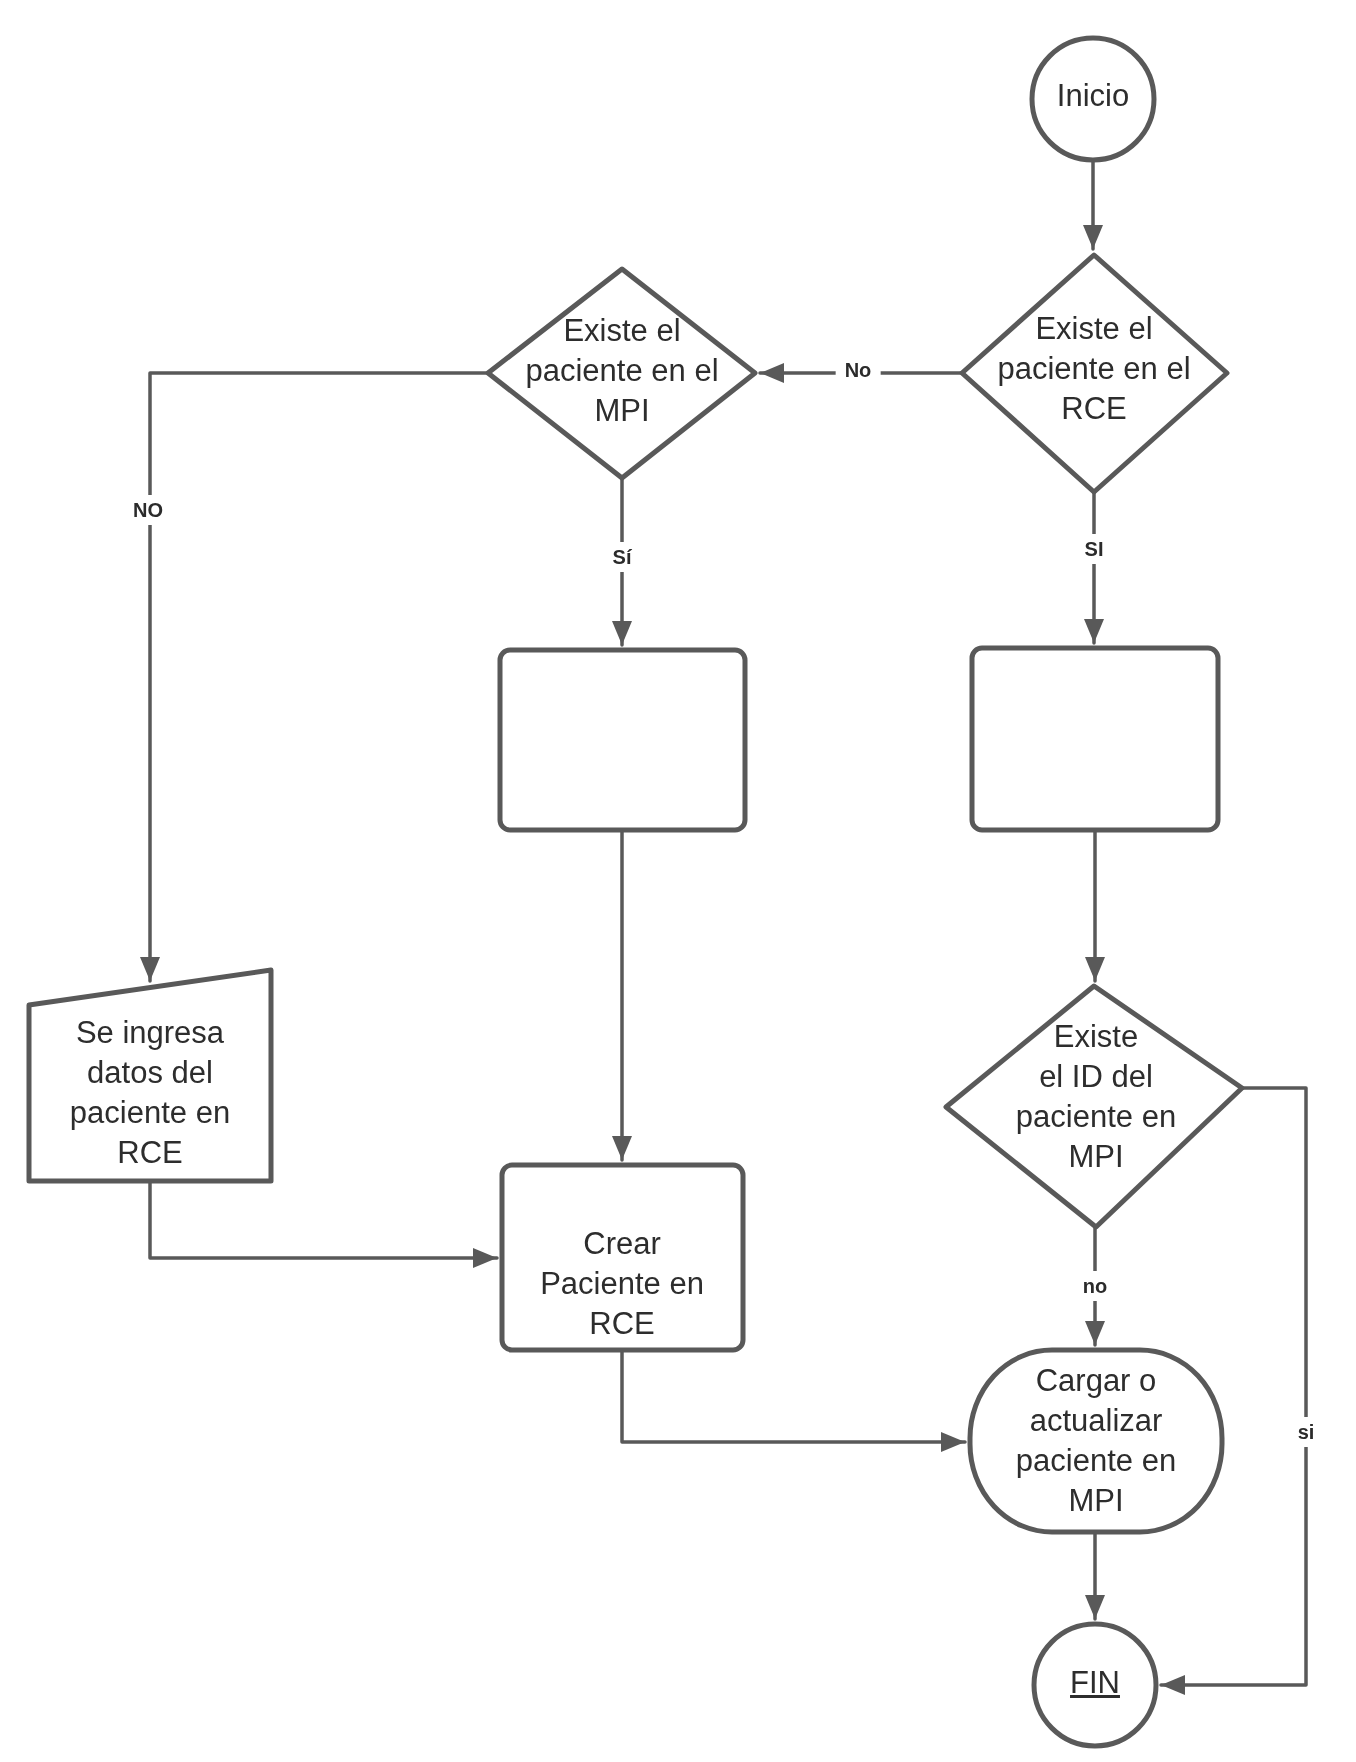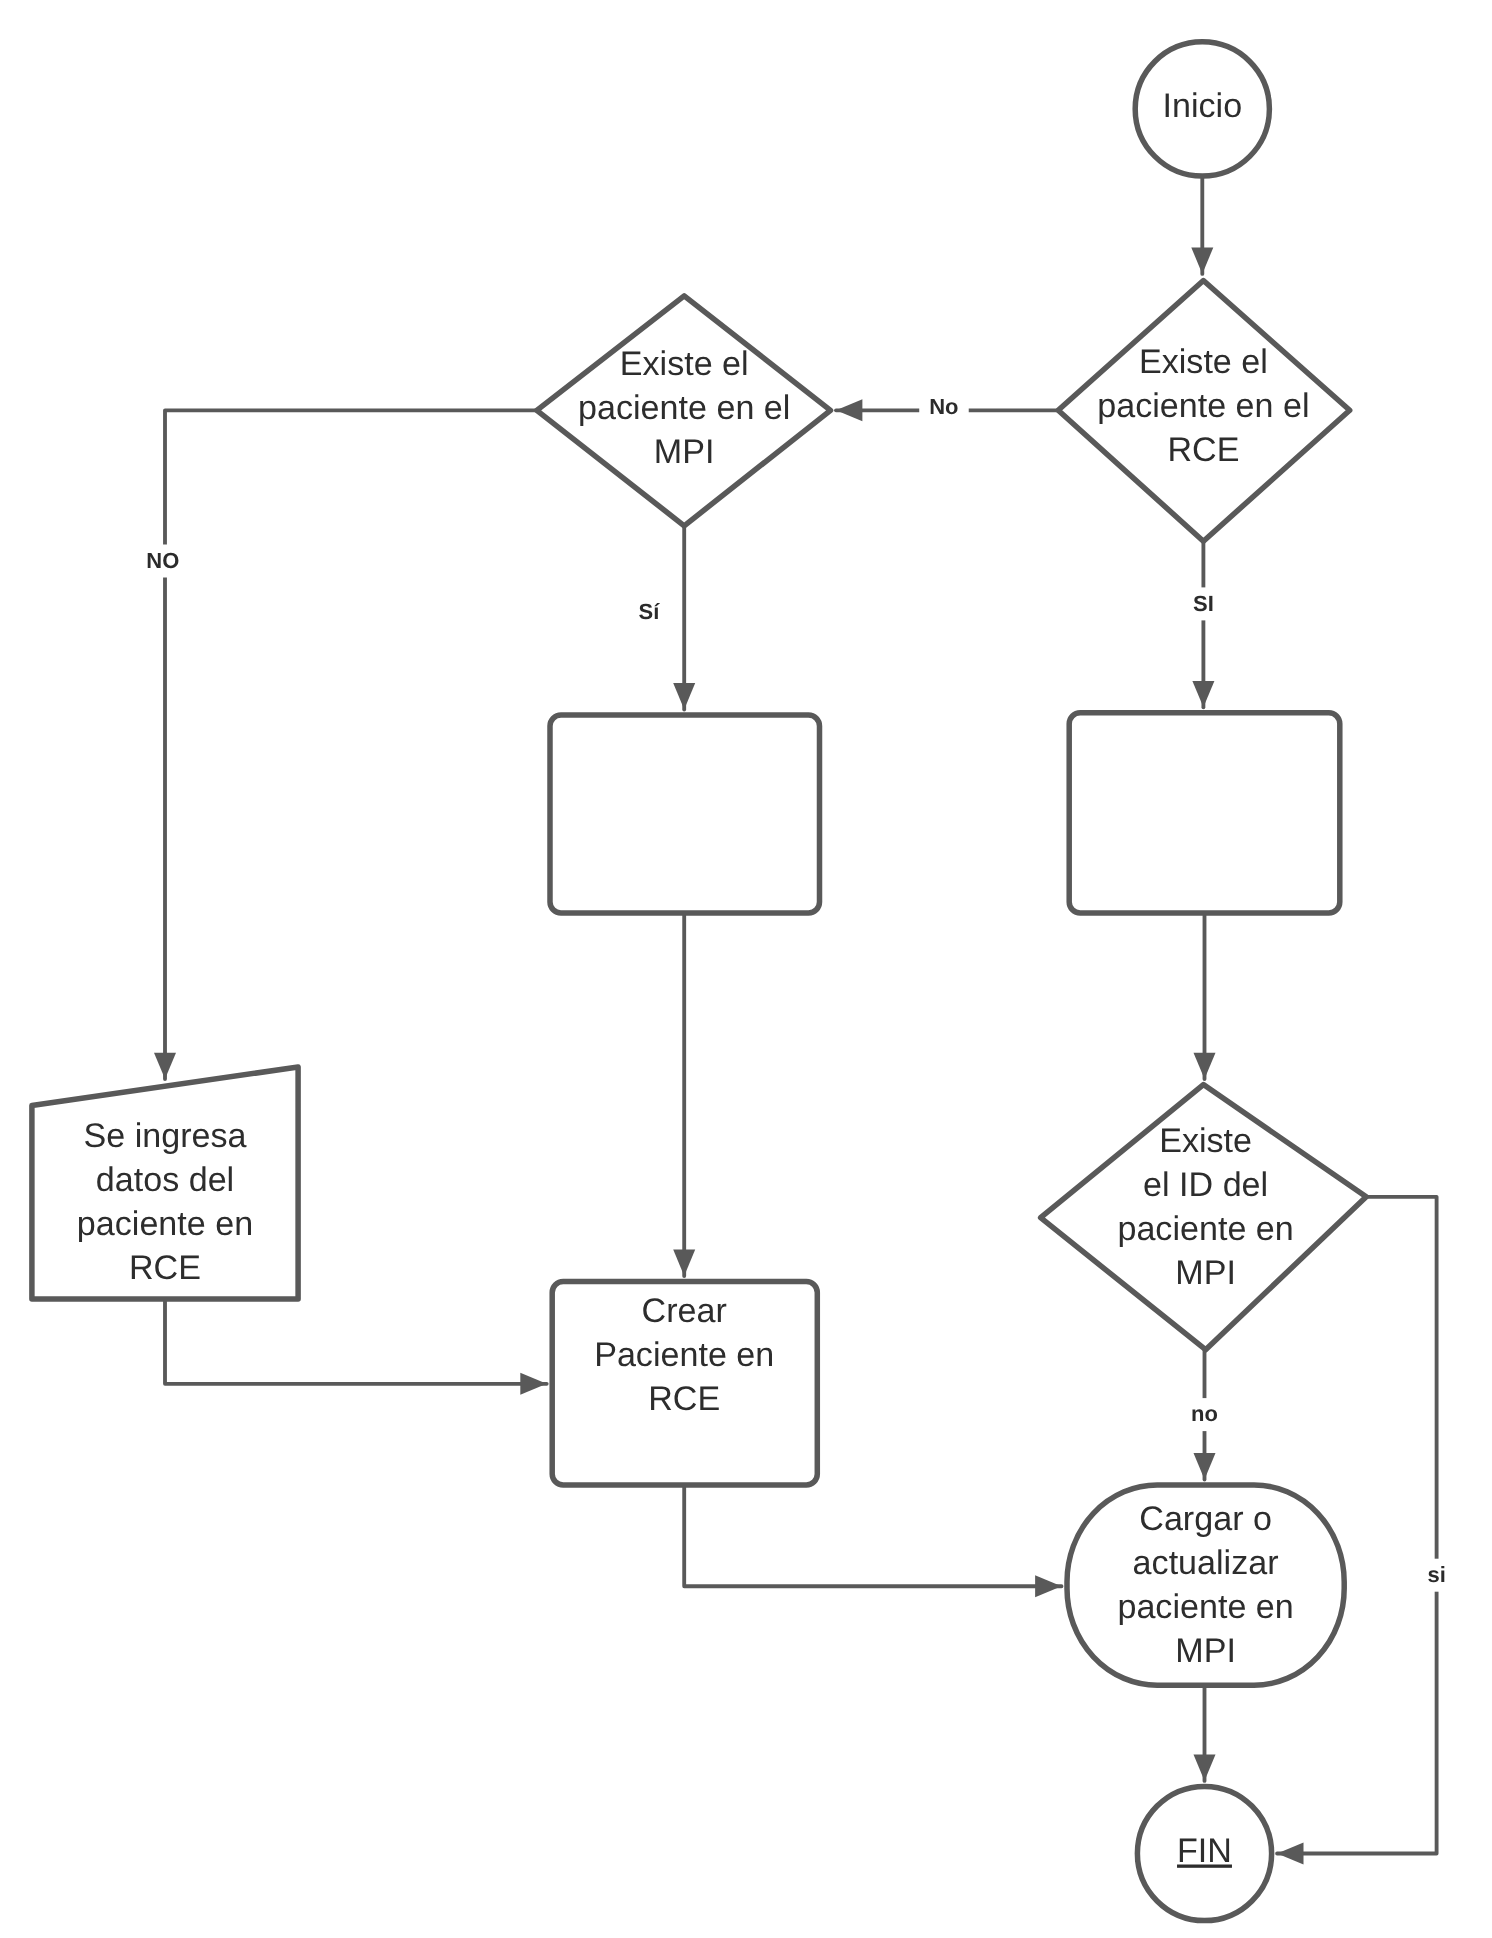--- a/index.html
+++ b/index.html
@@ -86,33 +86,33 @@
   <div class="node-lbl" style="left:1094px; top:369px;">Existe el
 paciente en el
 RCE</div>
   <div class="node-lbl" style="left:622px; top:371px;">Existe el
 paciente en el
 MPI</div>
   <div class="node-lbl" style="left:150px; top:1093px;">Se ingresa
 datos del
 paciente en
 RCE</div>
-  <div class="node-lbl" style="left:622px; top:1232px;text-align:center;">Crear
+  <div class="node-lbl" style="left:622px; top:1284px;text-align:center;">Crear
 Paciente en
 RCE</div>
   <div class="node-lbl" style="left:1096px; top:1097px;">Existe
 el ID del
 paciente en
 MPI</div>
   <div class="node-lbl" style="left:1096px; top:1441px;">Cargar o
 actualizar
 paciente en
 MPI</div>
   <div class="node-lbl" style="left:1095px; top:1683px;text-decoration:underline;">FIN</div>
 
   <div class="edge-lbl" style="left:858px; top:370px;">No</div>
   <div class="edge-lbl" style="left:148px; top:510px;">NO</div>
-  <div class="edge-lbl" style="left:590px; top:557px;">Sí</div>
+  <div class="edge-lbl" style="left:622px; top:557px;">Sí</div>
   <div class="edge-lbl" style="left:1094px; top:549px;">SI</div>
   <div class="edge-lbl" style="left:1095px; top:1286px;">no</div>
   <div class="edge-lbl" style="left:1306px; top:1432px;">si</div>
 
 </div>
 
 </body></html>

